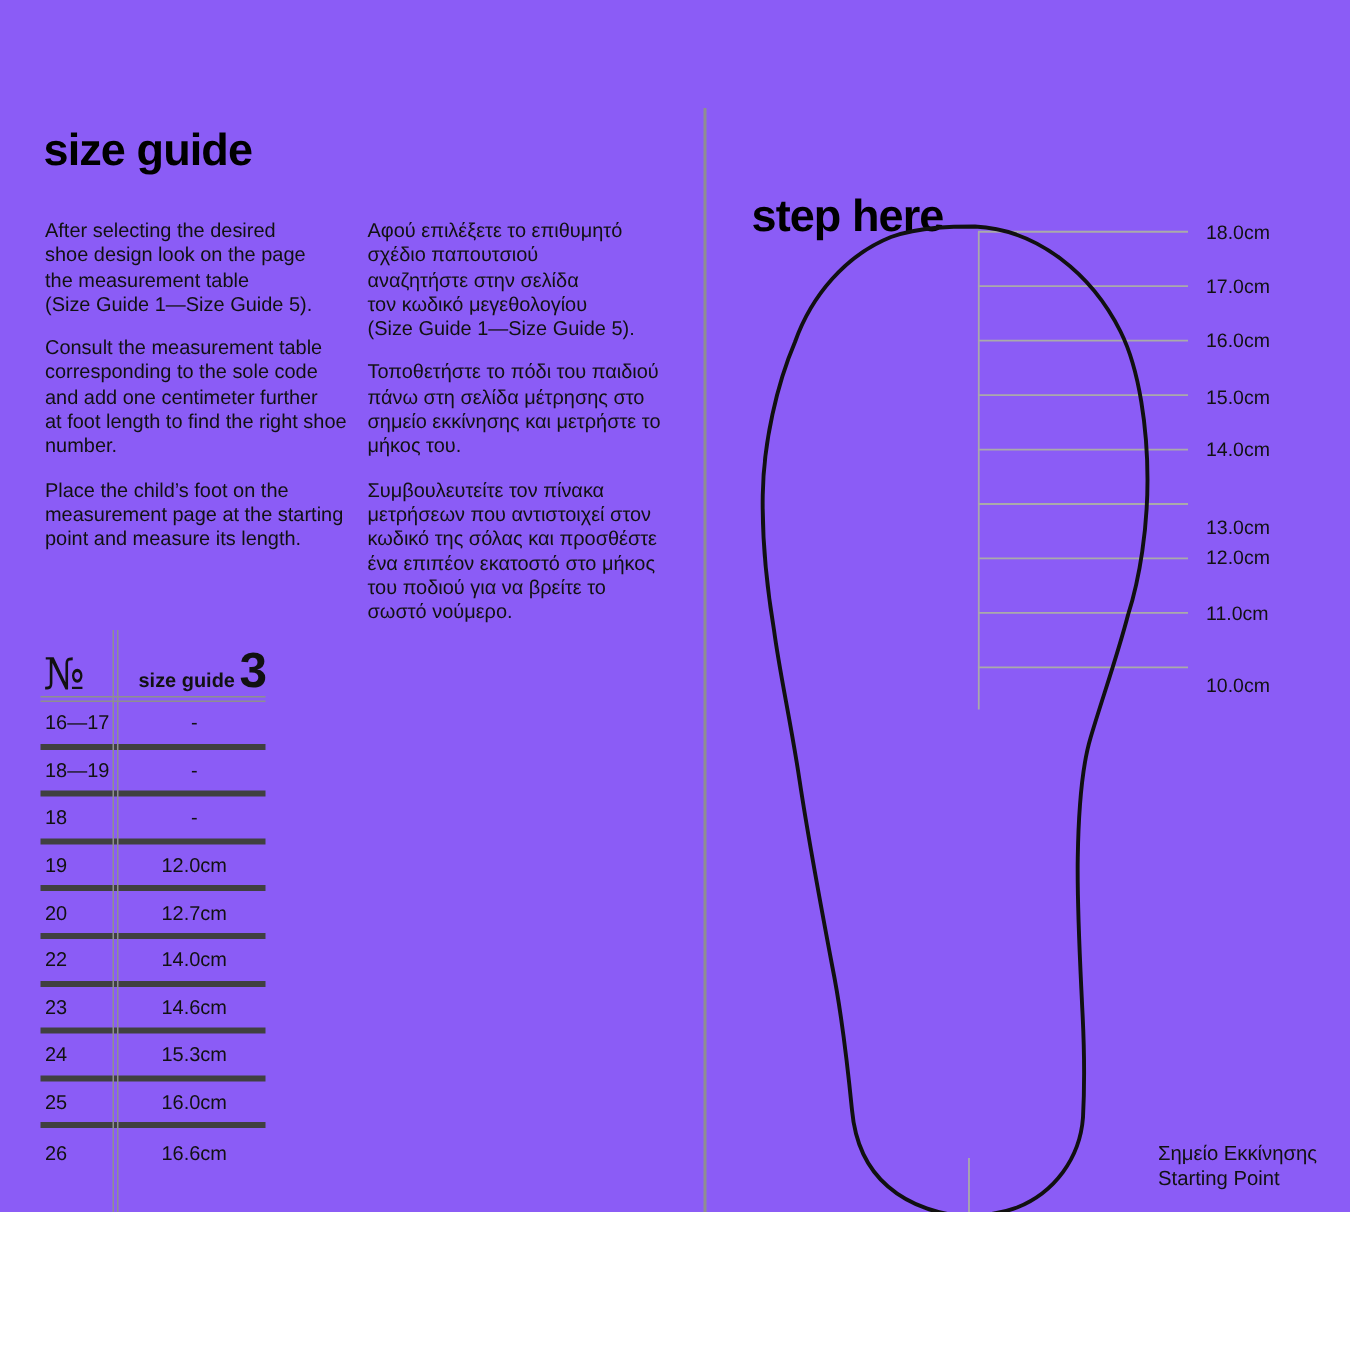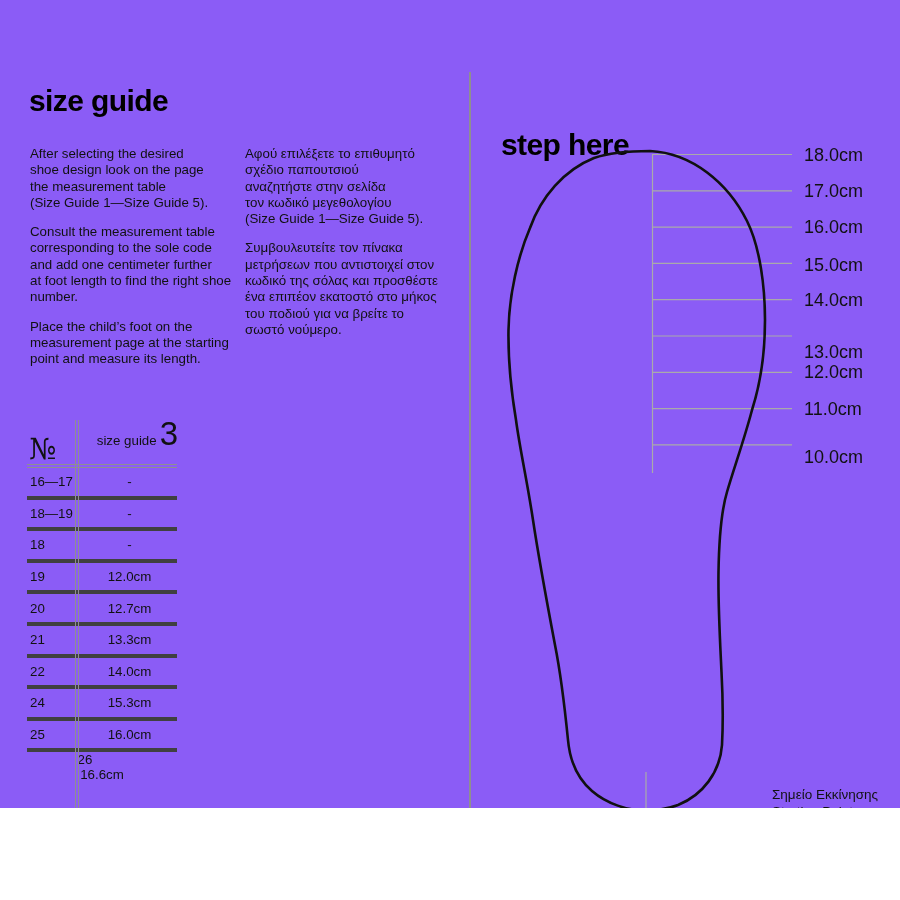--- a/index.html
+++ b/index.html
@@ -38,47 +38,47 @@
   .col-el { left: 245px; width: 225px; }
 
   
   .size-table { position: absolute; left: 27px; top: 420px; width: 150px; }
   .tbl-header { position: relative; height: 44px; border-bottom: 4px double #8f8f8f; }
   .no-sign {
     position: absolute; left: 2px; bottom: 0;
     font-family: "DejaVu Serif", serif;
     font-size: 29px; line-height: 1;
   }
-  .sg-label { position: absolute; right: 0; bottom: 14px; line-height: 1; white-space: nowrap; }
+  .sg-label { position: absolute; right: 0; bottom: 1px; line-height: 1; white-space: nowrap; font-weight: bold; }
   .sg-small { font-size: 13.3px; }
   .sg-big   { font-size: 33px; letter-spacing: -1px; margin-left: 3px; }
   .tbl-divider {
     position: absolute; left: 48px; top: 0;
     height: 390px; width: 0;
     border-left: 4px double #8f8f8f;
   }
   .tbl-row {
     display: flex; align-items: center;
     height: 31.6px; box-sizing: border-box;
     border-bottom: 4px solid #404040;
     font-size: 13.3px;
   }
-  .tbl-row:last-child { border-bottom: none; flex-direction: column; }
+  .tbl-row:last-child { border-bottom: none; }
   .cell-no  { width: 52px; padding-left: 3px; }
   .cell-len { flex: 1; text-align: center; }
 
   
   .diagram-svg { position: absolute; left: 0; top: 0; pointer-events: none; }
   .ruler-label {
     position: absolute; left: 804px;
     width: 72px; height: 18px; line-height: 18px;
-    font-size: 18px; white-space: nowrap;
+    font-size: 13px; white-space: nowrap;
   }
   .start-label {
-    position: absolute; left: 772px; top: 786px;
+    position: absolute; left: 772px; top: 760px;
     font-size: 13.5px; line-height: 17.3px; white-space: nowrap;
   }
 </style>
 </head>
 <body>
 
 <div class="canvas">
 
   <div class="panel-divider"></div>
 
@@ -99,20 +99,24 @@
 measurement page at the starting
 point and measure its length.</p>
   </div>
 
   <div class="col col-el">
     <p>Αφού επιλέξετε το επιθυμητό
 σχέδιο παπουτσιού
 αναζητήστε στην σελίδα
 τον κωδικό μεγεθολογίου
 (Size Guide 1—Size Guide 5).</p>
+    <p>Τοποθετήστε το πόδι του παιδιού
+πάνω στη σελίδα μέτρησης στο
+σημείο εκκίνησης και μετρήστε το
+μήκος του.</p>
     <p>Συμβουλευτείτε τον πίνακα
 μετρήσεων που αντιστοιχεί στον
 κωδικό της σόλας και προσθέστε
 ένα επιπέον εκατοστό στο μήκος
 του ποδιού για να βρείτε το
 σωστό νούμερο.</p>
   </div>
 
   <div class="size-table">
     <div class="tbl-header">
@@ -135,26 +139,26 @@
     </div>
     <div class="tbl-row">
       <span class="cell-no">19</span>
       <span class="cell-len">12.0cm</span>
     </div>
     <div class="tbl-row">
       <span class="cell-no">20</span>
       <span class="cell-len">12.7cm</span>
     </div>
     <div class="tbl-row">
-      <span class="cell-no">21</span>
-      <span class="cell-len">13.3cm</span>
-    </div>
-    <div class="tbl-row">
       <span class="cell-no">22</span>
       <span class="cell-len">14.0cm</span>
+    </div>
+    <div class="tbl-row">
+      <span class="cell-no">23</span>
+      <span class="cell-len">14.6cm</span>
     </div>
     <div class="tbl-row">
       <span class="cell-no">24</span>
       <span class="cell-len">15.3cm</span>
     </div>
     <div class="tbl-row">
       <span class="cell-no">25</span>
       <span class="cell-len">16.0cm</span>
     </div>
     <div class="tbl-row">

